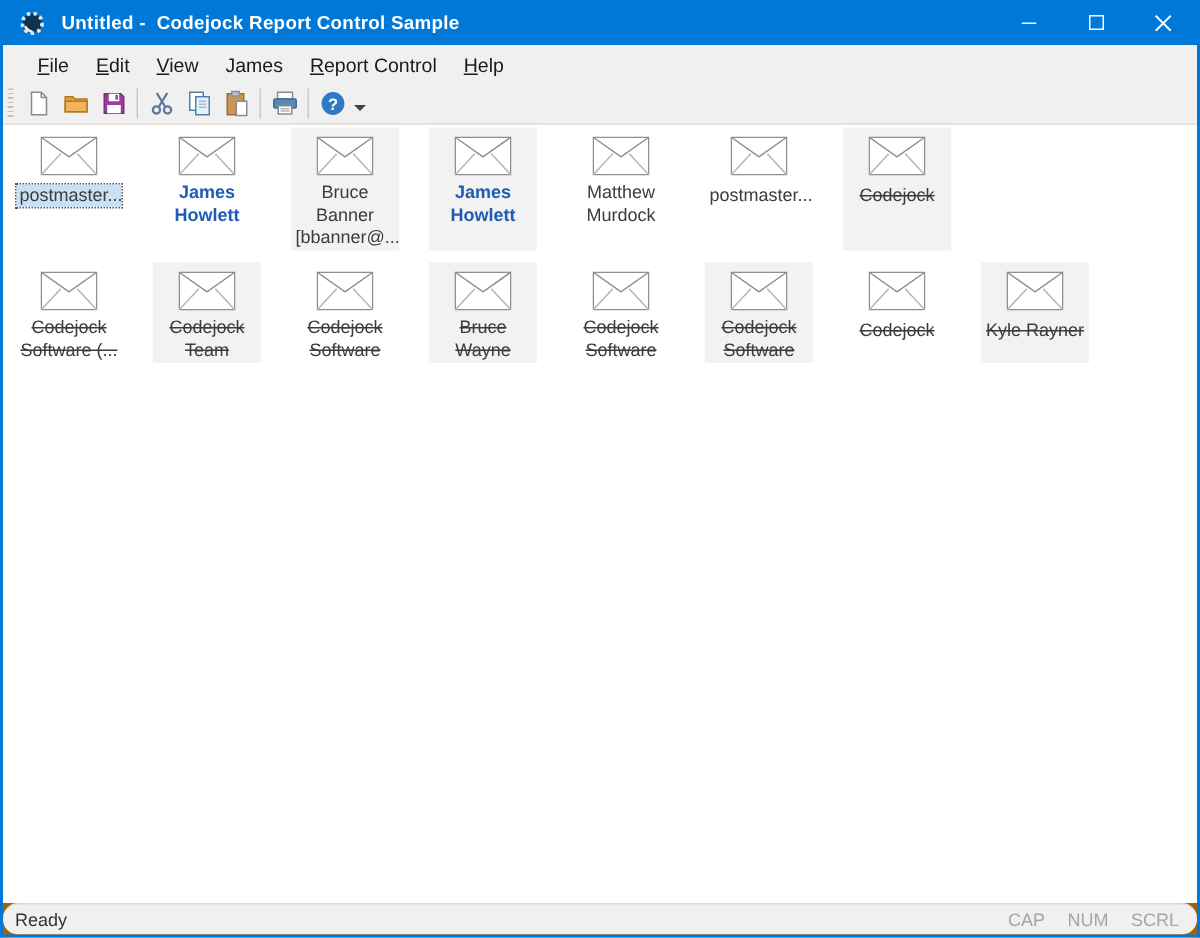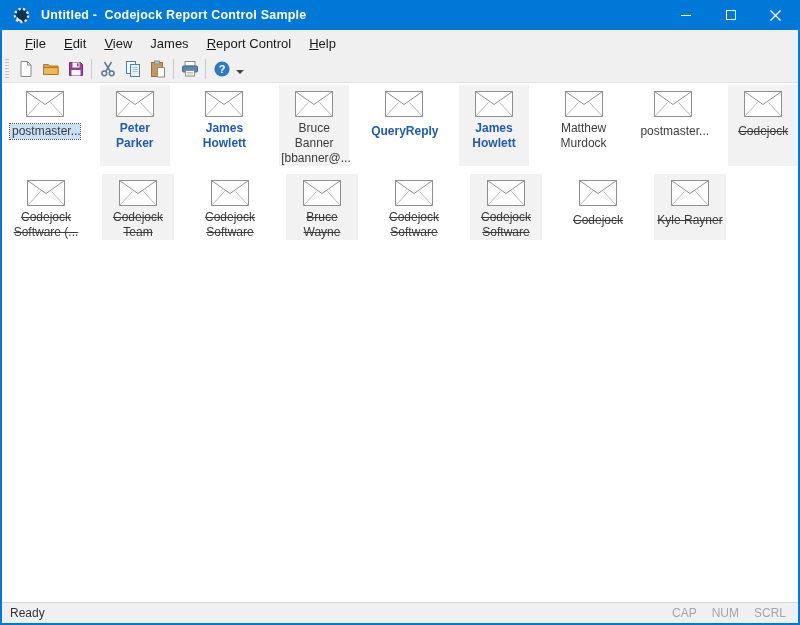--- a/index.html
+++ b/index.html
@@ -63,21 +63,21 @@
     display:inline-block; max-width:70px; font-size:12px; line-height:15px;
     white-space:pre-line; color:#3c3c3c; padding:0 2px;
   }
   .tile-label.unread { font-weight:bold; color:#1E5CB3; }
   .tile-label.deleted { text-decoration:line-through; }
   .tile-label.selected { background:#C9E0F7; outline:1px dotted #555; }
 
   
   .statusbar {
     height:21px; background:#f0f0f0; border-top:1px solid #dadada;
-    display:flex; align-items:center; font-size:12px; color:#333; flex-shrink:0;
+    display:flex; align-items:center; font-size:12px; color:#333; flex-shrink:0;border-radius:10px;
   }
   .status-text { padding-left:8px; }
   .status-indicators { margin-left:auto; display:flex; gap:15px; padding-right:12px; color:#a5a5a5; }
 </style>
 </head>
 <body>
 
 <div class="window">
 
   <div class="titlebar">
@@ -189,42 +189,32 @@
   </div>
 
 
   <div class="grid">
       <div class="tile-row">
         <div class="tile"><svg width="38" height="26" viewBox="0 0 38 26">
             <rect x="0.5" y="0.5" width="37" height="25" fill="#ffffff" stroke="#8f8f8f"></rect>
             <path d="M0.5 0.5 L19 13.5 L37.5 0.5" fill="none" stroke="#8f8f8f"></path>
             <path d="M0.5 25.5 L13.5 11.5 M37.5 25.5 L24.5 11.5" fill="none" stroke="#b5b5b5"></path>
           </svg><div class="tile-label read selected">postmaster...</div></div>
-        <div class="tile shaded"><svg width="38" height="26" viewBox="0 0 38 26">
-            <rect x="0.5" y="0.5" width="37" height="25" fill="#ffffff" stroke="#8f8f8f"></rect>
-            <path d="M0.5 0.5 L19 13.5 L37.5 0.5" fill="none" stroke="#8f8f8f"></path>
-            <path d="M0.5 25.5 L13.5 11.5 M37.5 25.5 L24.5 11.5" fill="none" stroke="#b5b5b5"></path>
-          </svg><div class="tile-label unread">Peter Parker</div></div>
         <div class="tile"><svg width="38" height="26" viewBox="0 0 38 26">
             <rect x="0.5" y="0.5" width="37" height="25" fill="#ffffff" stroke="#8f8f8f"></rect>
             <path d="M0.5 0.5 L19 13.5 L37.5 0.5" fill="none" stroke="#8f8f8f"></path>
             <path d="M0.5 25.5 L13.5 11.5 M37.5 25.5 L24.5 11.5" fill="none" stroke="#b5b5b5"></path>
           </svg><div class="tile-label unread">James
 Howlett</div></div>
         <div class="tile shaded"><svg width="38" height="26" viewBox="0 0 38 26">
             <rect x="0.5" y="0.5" width="37" height="25" fill="#ffffff" stroke="#8f8f8f"></rect>
             <path d="M0.5 0.5 L19 13.5 L37.5 0.5" fill="none" stroke="#8f8f8f"></path>
             <path d="M0.5 25.5 L13.5 11.5 M37.5 25.5 L24.5 11.5" fill="none" stroke="#b5b5b5"></path>
           </svg><div class="tile-label read">Bruce Banner
 [bbanner@...</div></div>
-        <div class="tile"><svg width="38" height="26" viewBox="0 0 38 26">
-            <rect x="0.5" y="0.5" width="37" height="25" fill="#ffffff" stroke="#8f8f8f"></rect>
-            <path d="M0.5 0.5 L19 13.5 L37.5 0.5" fill="none" stroke="#8f8f8f"></path>
-            <path d="M0.5 25.5 L13.5 11.5 M37.5 25.5 L24.5 11.5" fill="none" stroke="#b5b5b5"></path>
-          </svg><div class="tile-label unread">QueryReply</div></div>
         <div class="tile shaded"><svg width="38" height="26" viewBox="0 0 38 26">
             <rect x="0.5" y="0.5" width="37" height="25" fill="#ffffff" stroke="#8f8f8f"></rect>
             <path d="M0.5 0.5 L19 13.5 L37.5 0.5" fill="none" stroke="#8f8f8f"></path>
             <path d="M0.5 25.5 L13.5 11.5 M37.5 25.5 L24.5 11.5" fill="none" stroke="#b5b5b5"></path>
           </svg><div class="tile-label unread">James
 Howlett</div></div>
         <div class="tile"><svg width="38" height="26" viewBox="0 0 38 26">
             <rect x="0.5" y="0.5" width="37" height="25" fill="#ffffff" stroke="#8f8f8f"></rect>
             <path d="M0.5 0.5 L19 13.5 L37.5 0.5" fill="none" stroke="#8f8f8f"></path>
             <path d="M0.5 25.5 L13.5 11.5 M37.5 25.5 L24.5 11.5" fill="none" stroke="#b5b5b5"></path>

